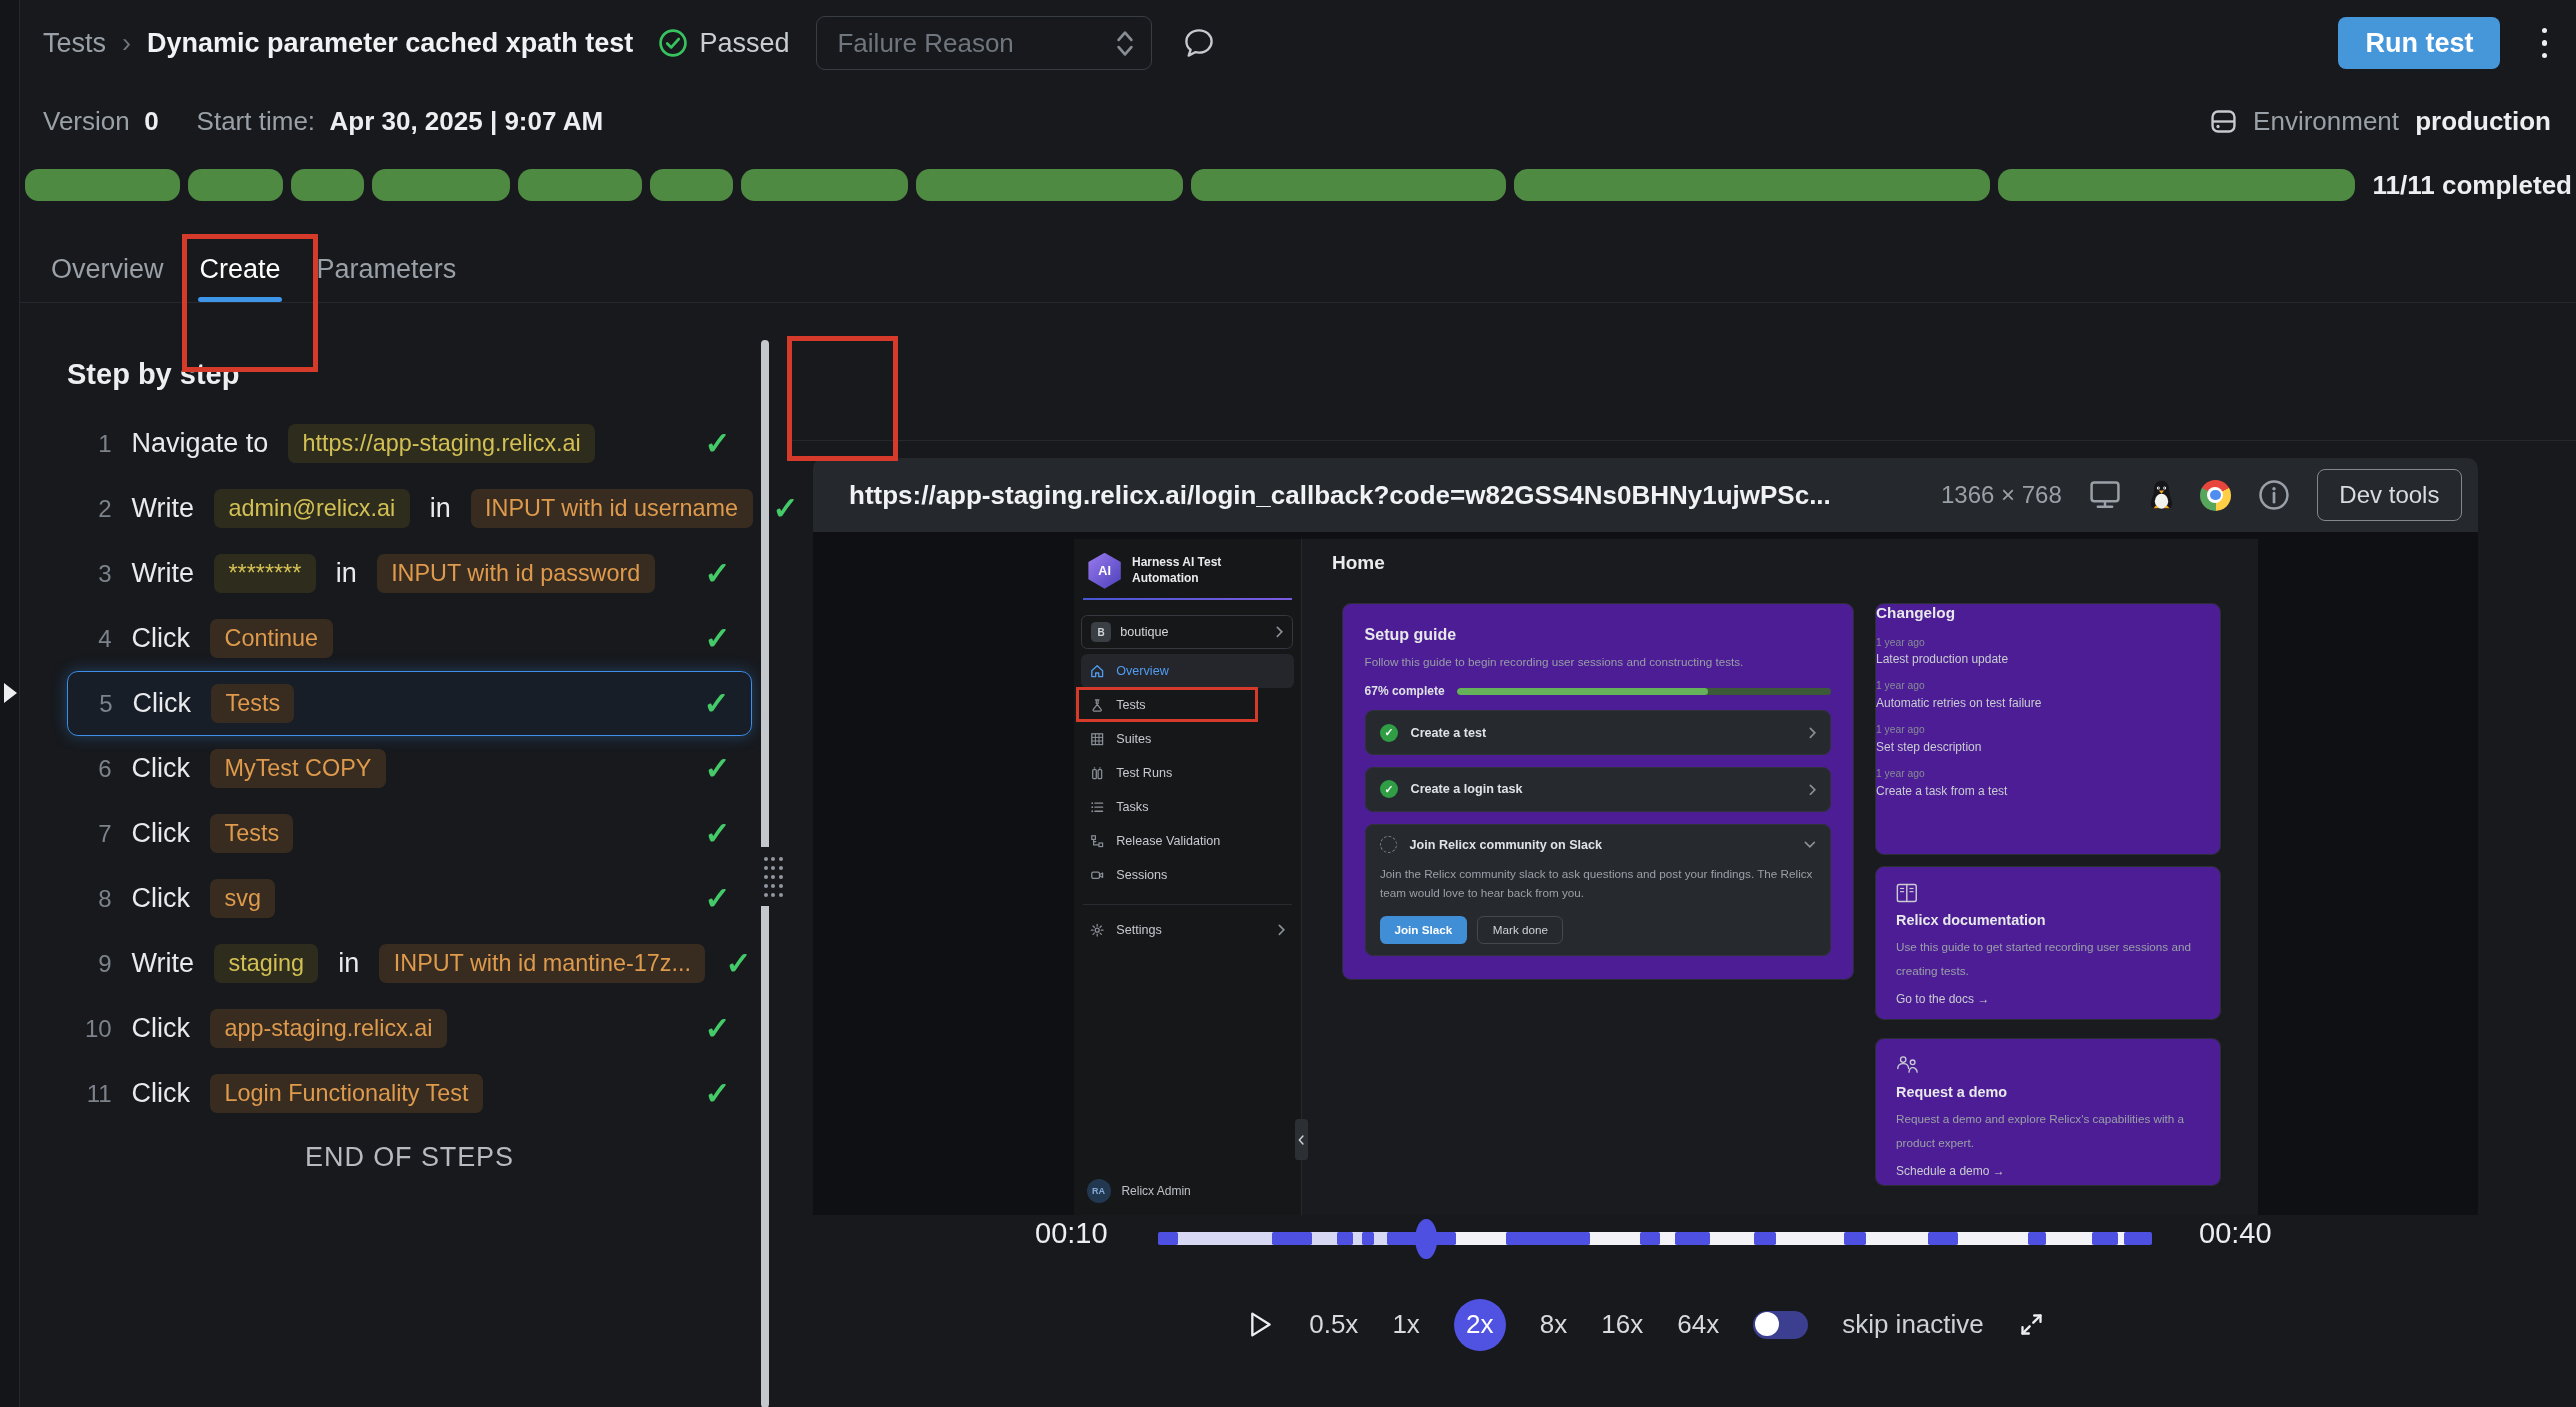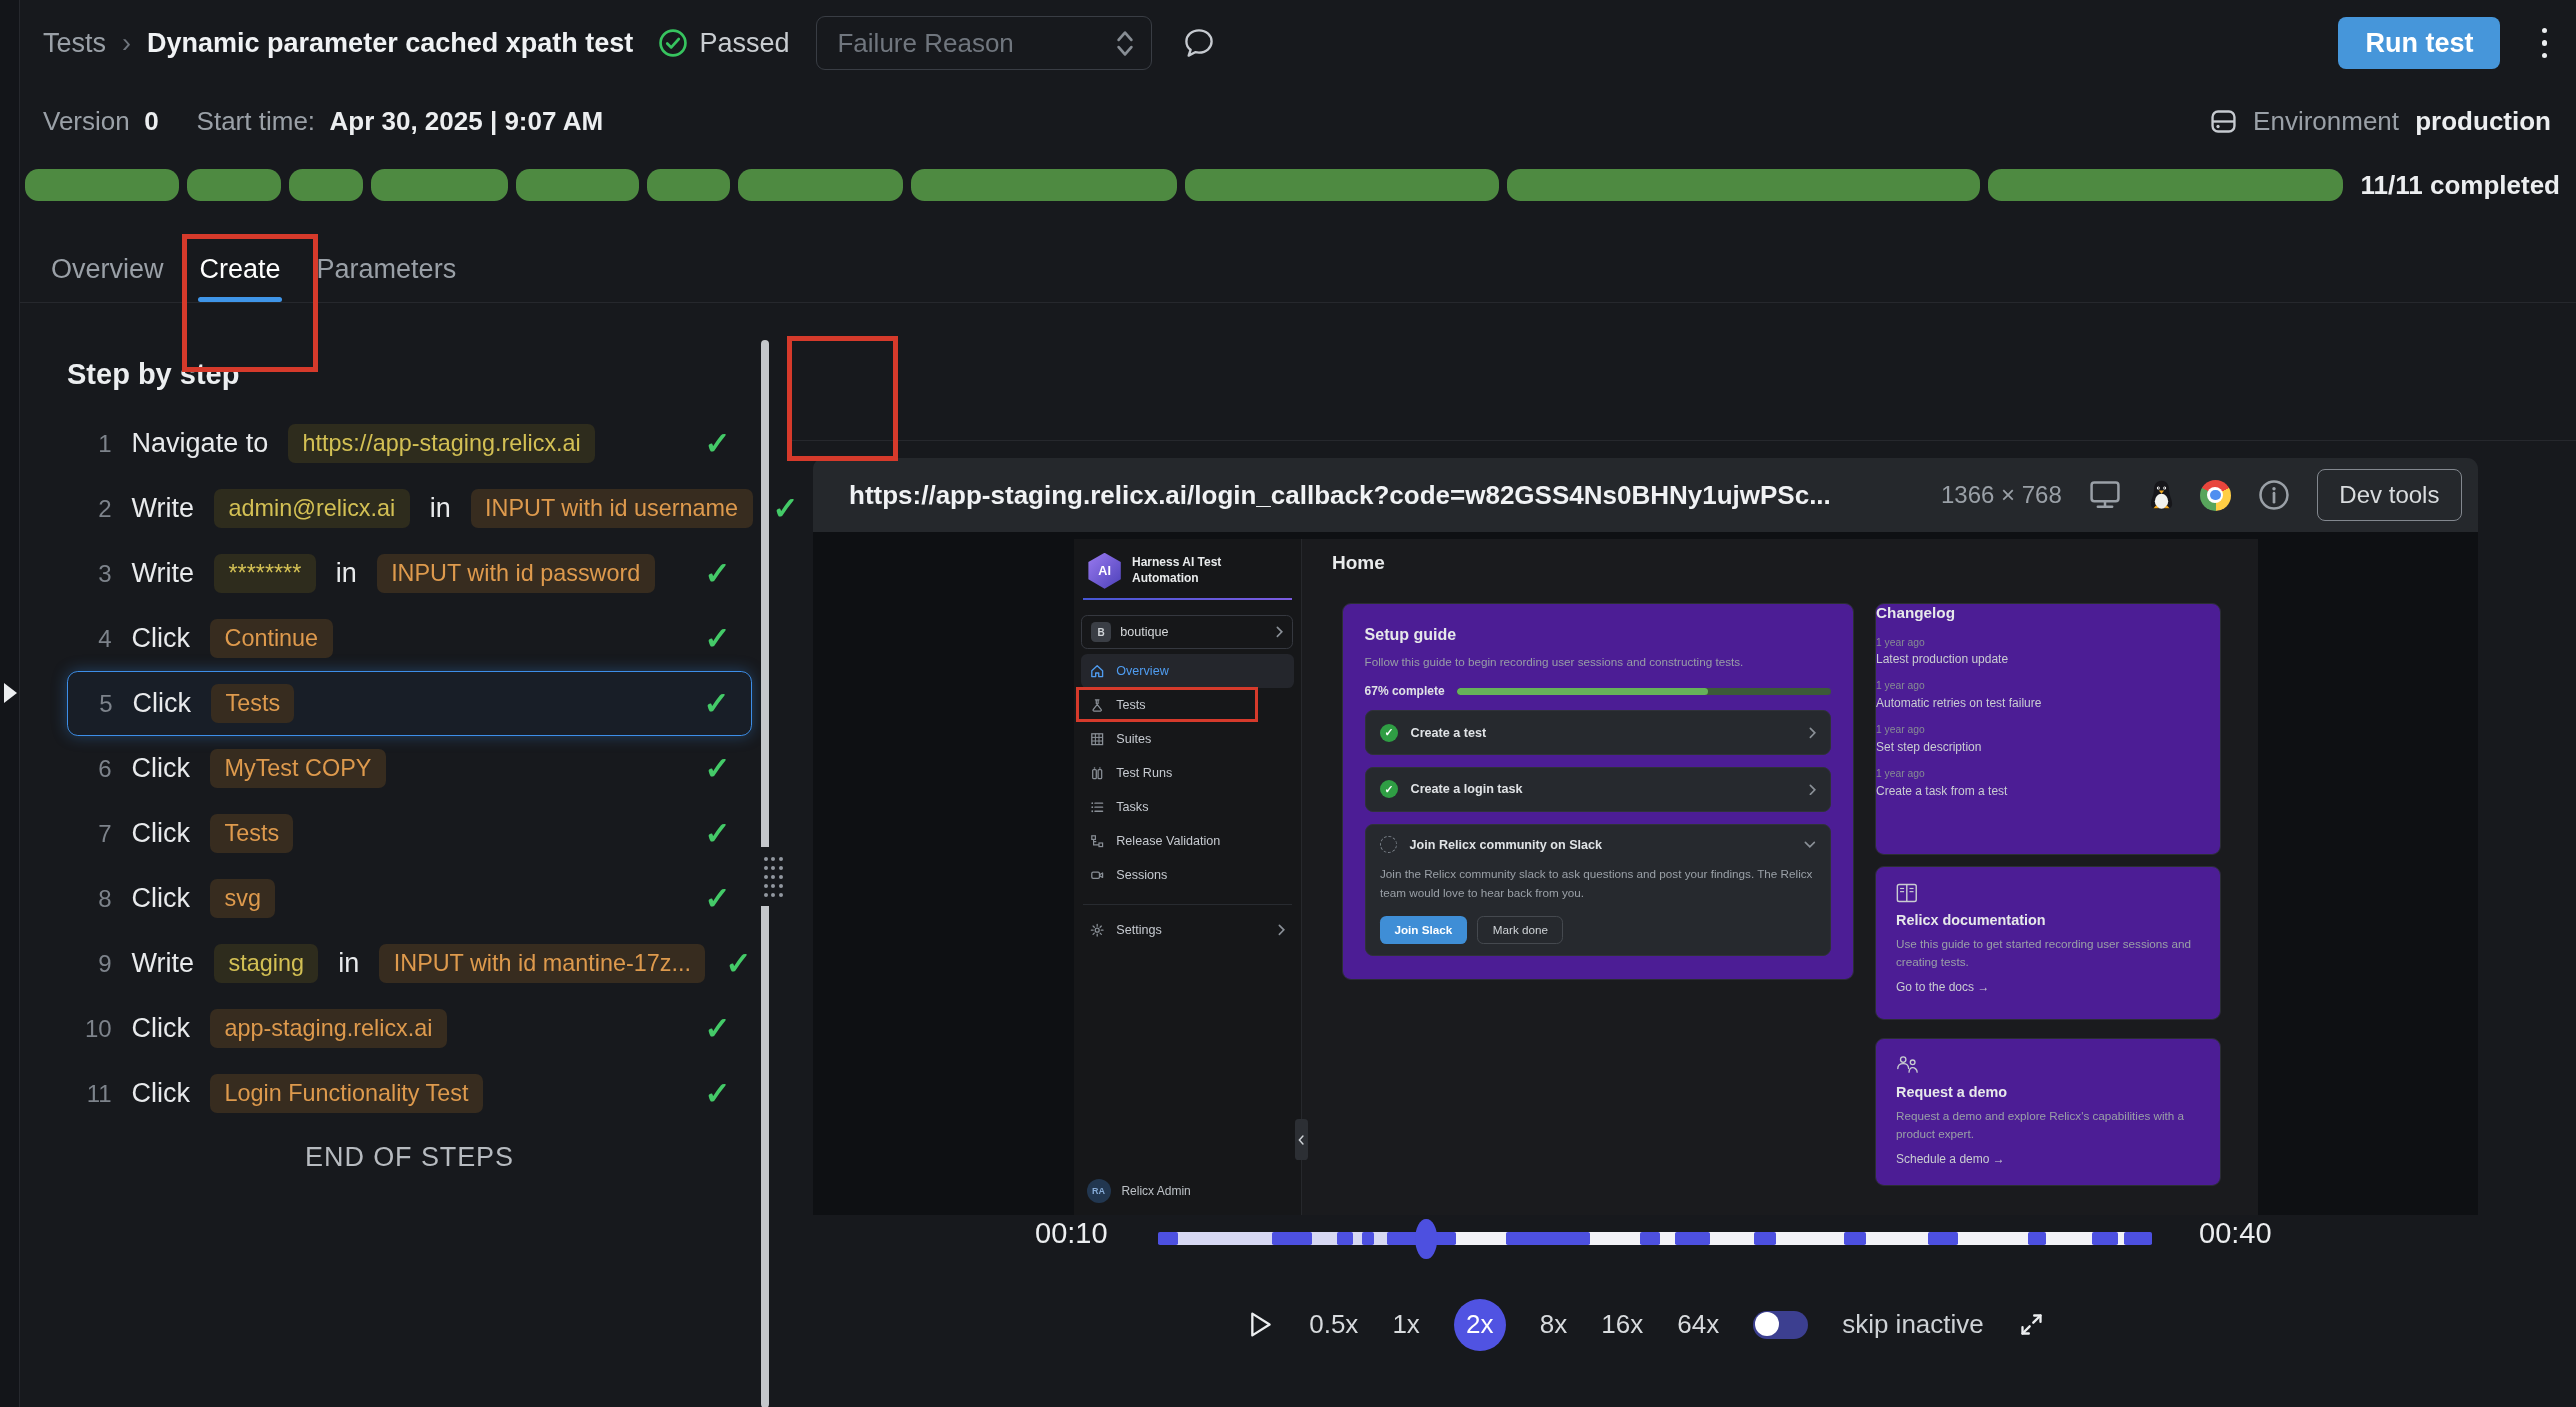--- a/index.html
+++ b/index.html
@@ -30,21 +30,21 @@
   .kebab i{width:5.4px;height:5.4px;border-radius:50%;background:#eceef0;}
 
   
   .meta{position:absolute;left:43px;top:106px;right:25px;display:flex;align-items:center;font-size:26px;}
   .m-label{color:#9aa0a7;}
   .m-value{color:#eceef0;font-weight:700;margin-left:14.4px;}
   .m-gap{width:38px;}
   .meta-right{margin-left:auto;display:flex;align-items:center;gap:14.4px;}
 
   
-  .progress{position:absolute;left:25px;top:169px;right:16px;display:flex;align-items:center;gap:18px;}
+  .progress{position:absolute;left:25px;top:169px;right:4px;display:flex;align-items:center;gap:18px;}
   .segs{flex:1;display:flex;gap:8px;height:32px;}
   .seg{background:#4e8a41;border-radius:13.5px;height:100%;}
   .completed{font-size:26px;font-weight:700;color:#eceef0;white-space:nowrap;}
 
   
   .tabs{position:absolute;left:51px;top:252px;display:flex;gap:36px;font-size:27px;color:#9aa0a7;}
   .tab{position:relative;padding-bottom:16px;cursor:pointer;line-height:34px;}
   .tab.active{color:#ffffff;}
   .tab.active::after{content:"";position:absolute;left:-1.8px;right:-1.8px;bottom:0;height:5.4px;background:#3f95e8;border-radius:2.7px;}
   .tabs-divider{position:absolute;left:20px;top:302px;right:0;height:0.9px;background:#26282d;}
@@ -146,21 +146,21 @@
   .done-btn{height:28px;padding:0 14.4px;border:0.9px solid #45494f;color:#cfd3d7;font-size:11.7px;border-radius:6.3px;
             display:inline-flex;align-items:center;box-sizing:border-box;}
   .chev-r{margin-left:auto;}
   .cl-card{position:absolute;left:573px;top:64px;width:346px;height:252px;}
   .cl-title{font-size:15.3px;font-weight:700;color:#e6e8ea;}
   .cl-entry{margin-top:14.4px;}
   .cl-age{font-size:10.3px;color:#868c93;}
   .cl-text{margin-top:4.5px;font-size:12px;color:#c9cdd1;}
   .doc-card{position:absolute;left:573px;top:327px;width:346px;height:154px;padding:16px 20px;}
   .info-title{margin-top:9px;font-size:14.4px;font-weight:700;color:#e6e8ea;}
-  .info-desc{margin-top:7.2px;font-size:11.7px;color:#9aa0a7;line-height:18px;}
+  .info-desc{margin-top:7.2px;font-size:11.7px;color:#9aa0a7;line-height:24px;}
   .info-link{margin-top:9px;font-size:12px;color:#c9cdd1;cursor:default;}
   .demo-card{position:absolute;left:573px;top:499px;width:346px;height:148px;padding:16px 20px;}
 
   
   .t-cur{position:absolute;left:1035px;top:1217px;font-size:29px;color:#eceef0;}
   .t-tot{position:absolute;left:2199px;top:1217px;font-size:29px;color:#eceef0;}
   .t-track{position:absolute;left:1158px;top:1232px;width:994px;height:12.6px;border-radius:6.3px;background:#f2f2f7;cursor:pointer;}
   .t-played{position:absolute;left:0;top:0;height:100%;background:#d7d8f3;border-radius:6.3px 0 0 6.3px;}
   .t-seg{position:absolute;top:0;height:100%;background:#4d50e0;border-radius:1.8px;}
   .t-head{position:absolute;top:-13.5px;width:21.6px;height:40px;background:#4d50e0;border-radius:50%;transform:translateX(-50%);cursor:grab;}

